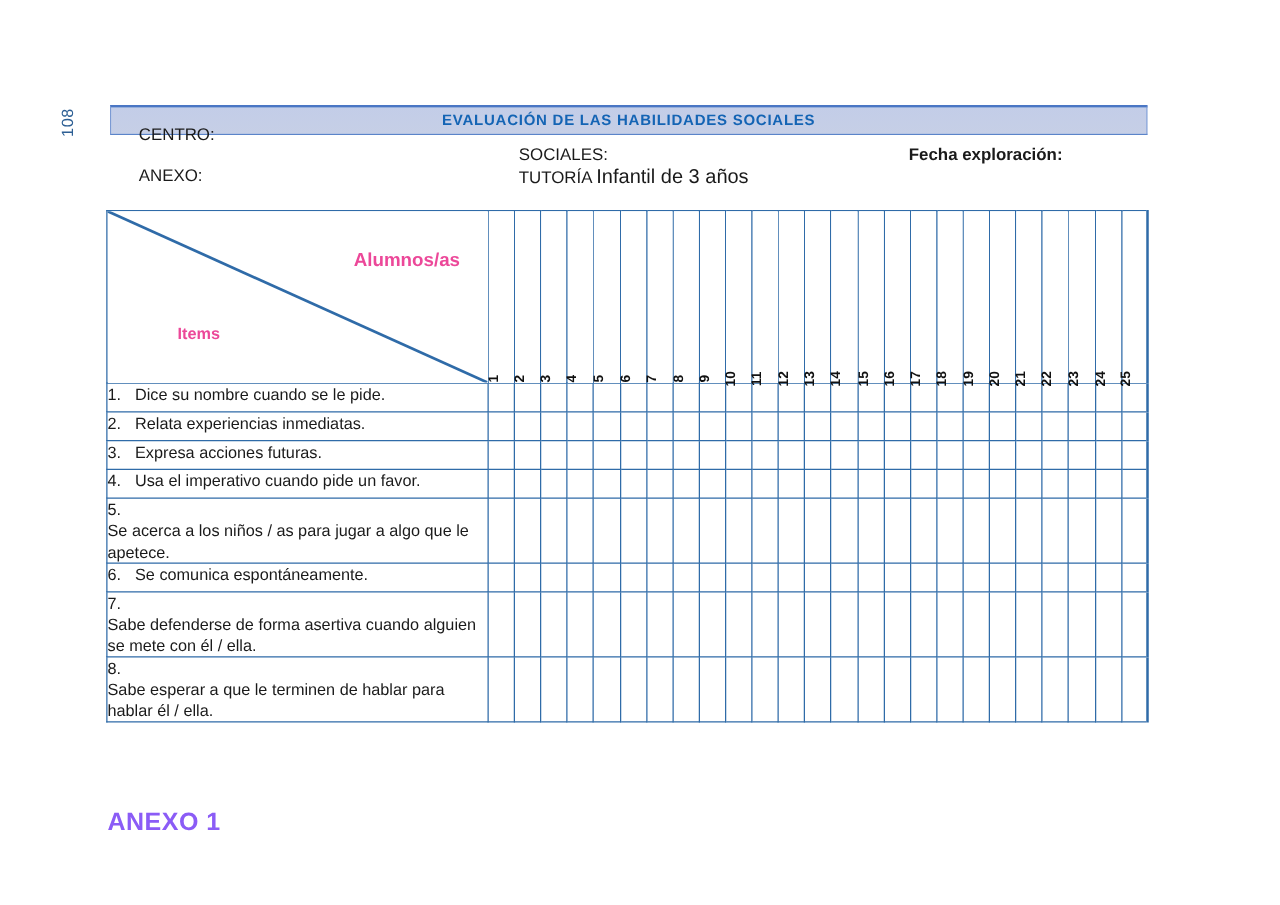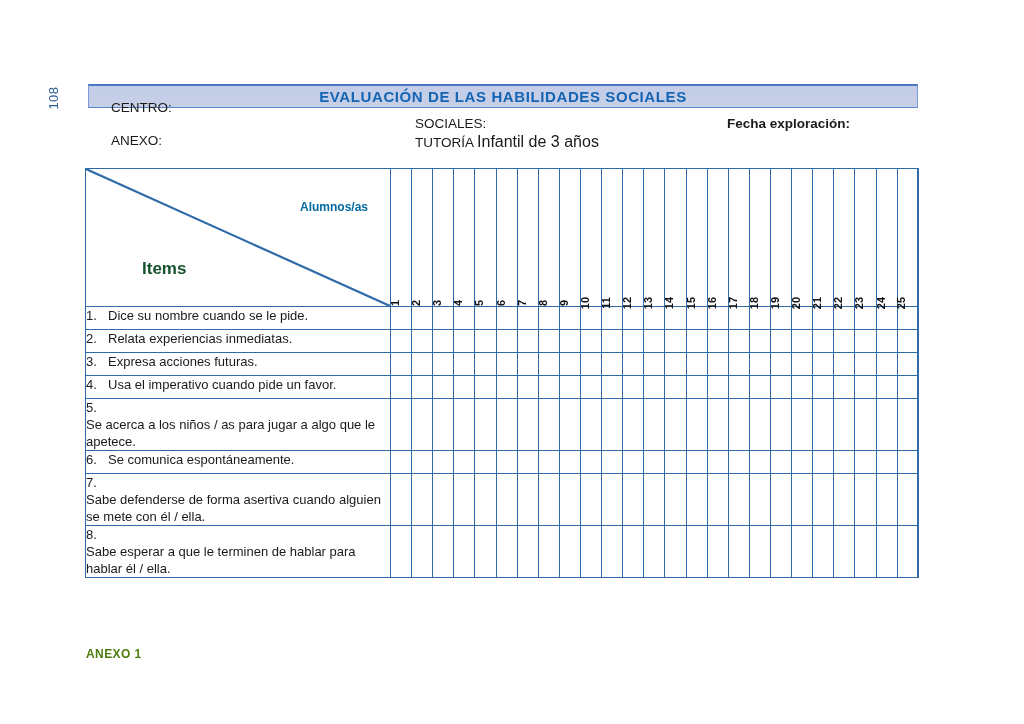--- a/index.html
+++ b/index.html
@@ -44,21 +44,21 @@
     border-top: 2px solid #4a76c4;
     border-bottom: 1px solid #5b84c9;
     border-left: 1px solid #7b9ad4;
     border-right: 1px solid #7b9ad4;
     box-sizing: border-box;
   }
   #title-banner .title-text {
     display: block;
     text-align: center;
     font-weight: bold;
-    font-size: 15px;
+    font-size: 12px;
     letter-spacing: 0.6px;
     color: #1464b4;
     line-height: 21px;
     white-space: nowrap;
   }
 
   
   .info-line {
     position: absolute;
     font-size: 13.5px;
@@ -100,31 +100,31 @@
     position: absolute;
     inset: 0;
     width: 100%;
     height: 100%;
   }
   #corner-cell .lbl-alumnos {
     position: absolute;
     right: 22px;
     top: 31px;
     font-weight: bold;
-    font-size: 12px;
-    color: #0369a1;
+    font-size: 15px;
+    color: #ec4899;
     white-space: nowrap;
   }
   #corner-cell .lbl-items {
     position: absolute;
     left: 56px;
     top: 90px;
     font-weight: bold;
-    font-size: 17px;
-    color: #14532d;
+    font-size: 13px;
+    color: #ec4899;
     white-space: nowrap;
   }
 
   
   .num-head {
     height: 137px;
     position: relative;
     border-top-width: 2px;
     vertical-align: bottom;
   }
@@ -163,23 +163,23 @@
   .row-2line .item-cell { height: 40px; }
   .data-cell { }
   tr.last-row td { border-bottom-width: 2px; }
 
   
   #anexo-label {
     position: absolute;
     left: 86px;
     top: 647px;
     font-weight: bold;
-    font-size: 12px;
+    font-size: 20px;
     letter-spacing: 0.4px;
-    color: #4d7c0f;
+    color: #8b5cf6;
     white-space: nowrap;
   }
 </style>
 </head>
 <body>
 
 <div id="page-number">108</div>
 
 <div id="title-banner">
   <span class="title-text">EVALUACIÓN DE LAS HABILIDADES SOCIALES</span>

